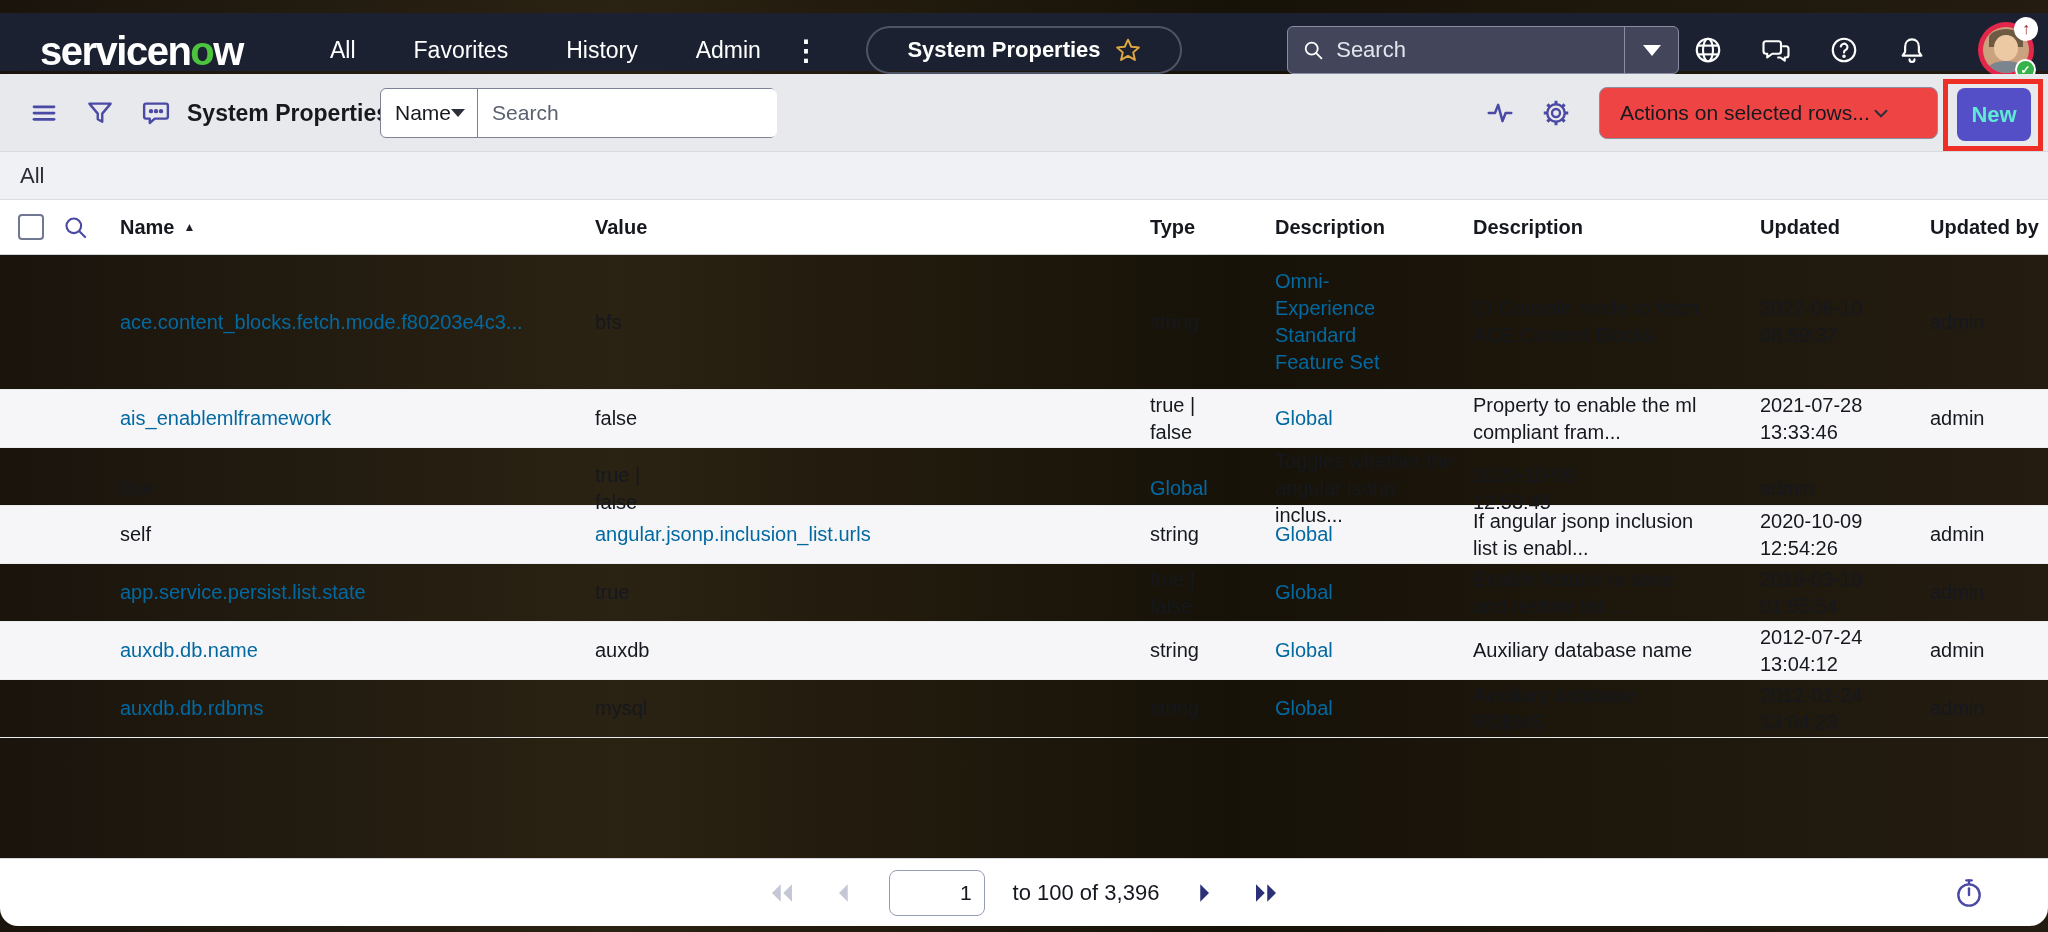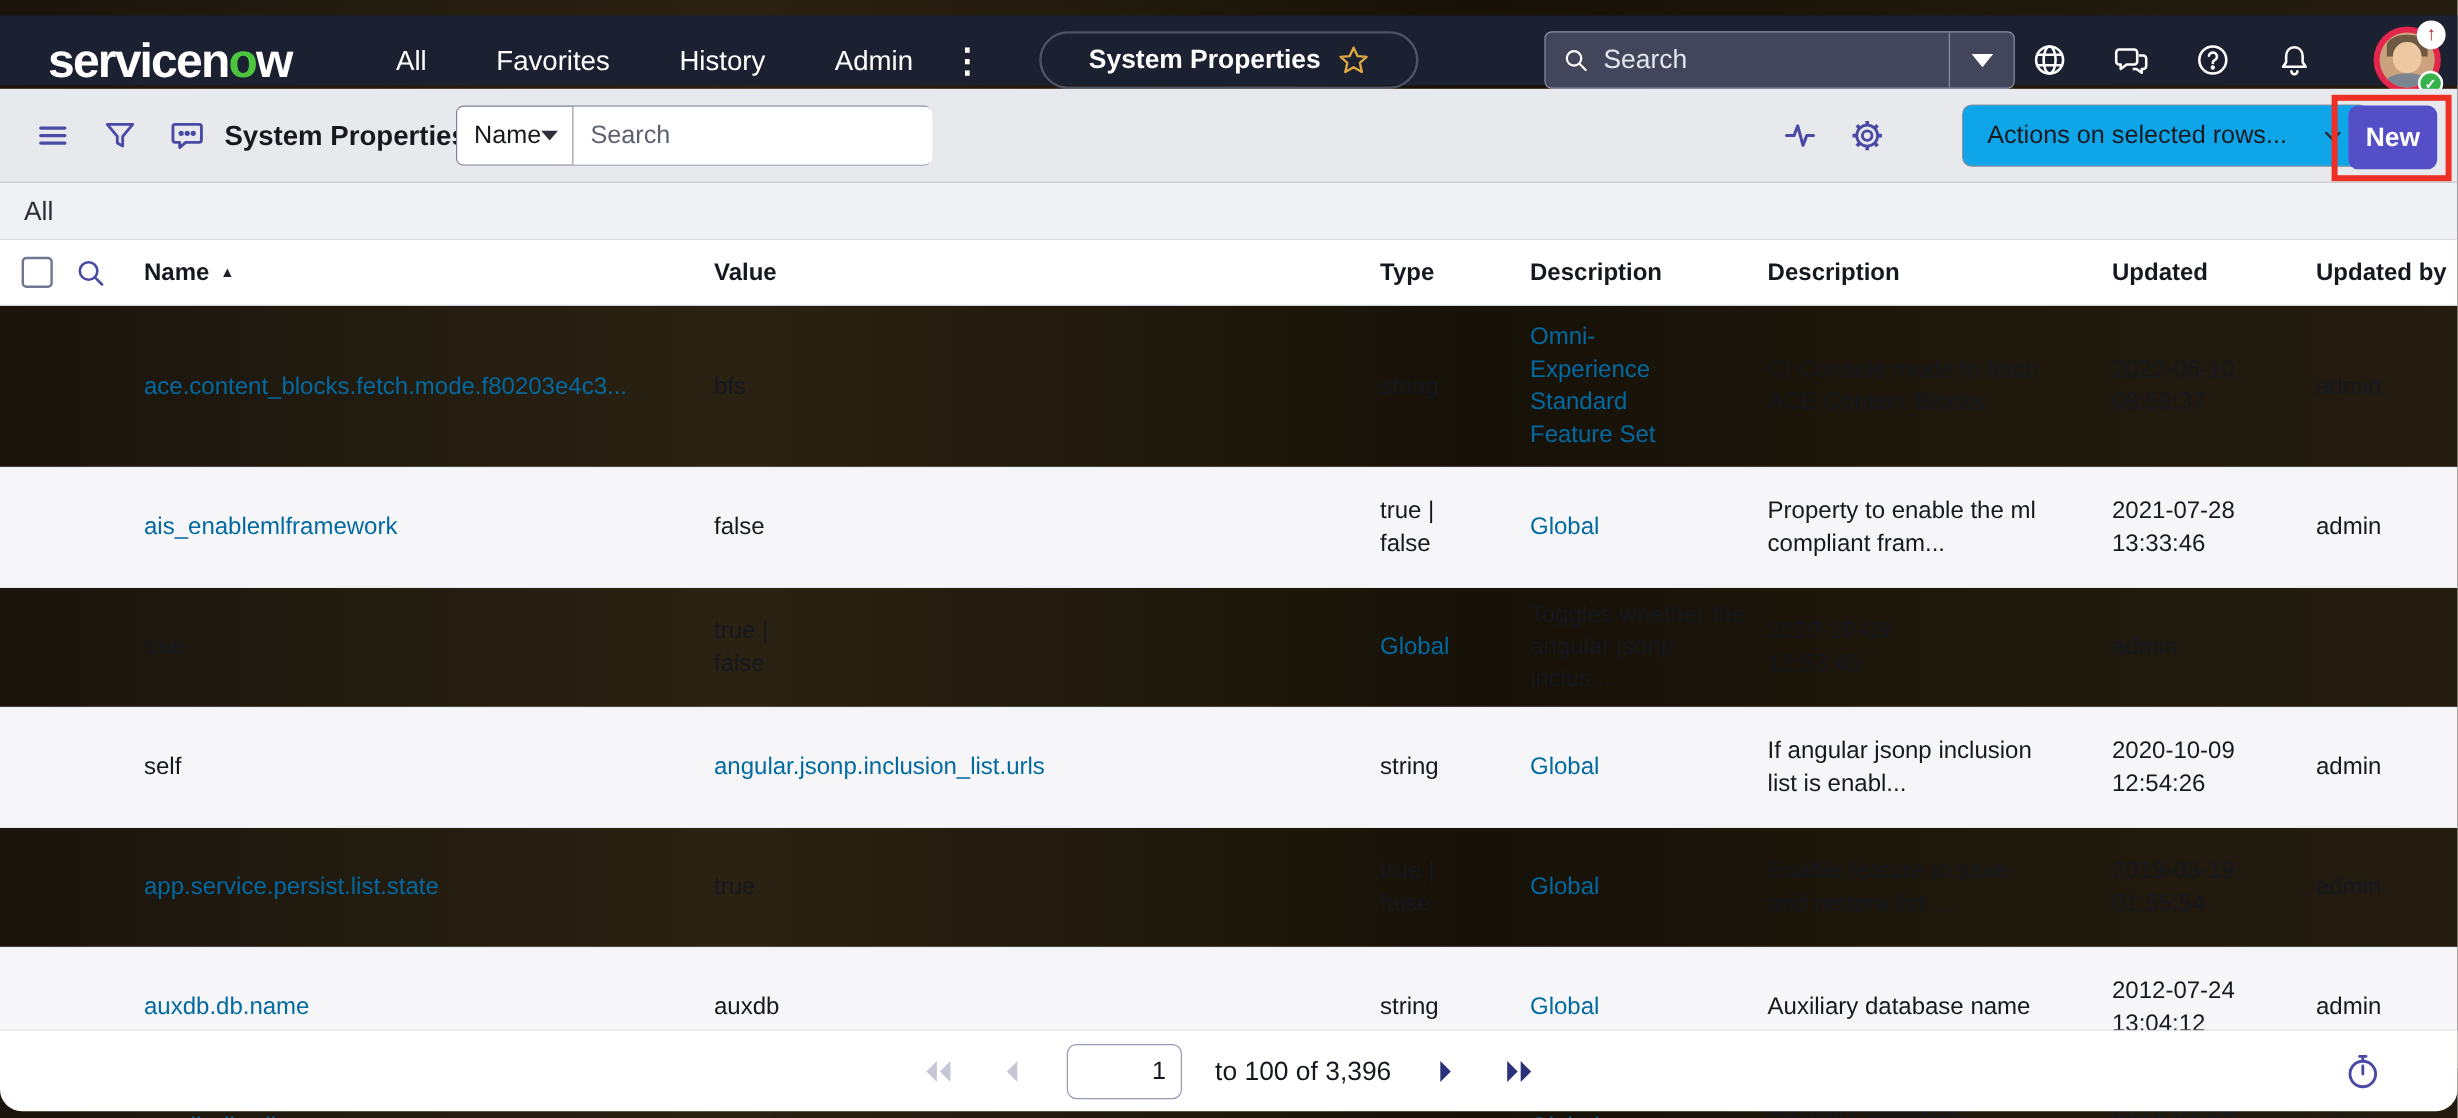--- a/index.html
+++ b/index.html
@@ -42,42 +42,42 @@
   
   .toolbar { position:absolute; left:0; top:74px; width:2048px; height:78px; background:#e8e9ec; border-bottom:1px solid #d9dadf; }
   .tb-icon { position:absolute; top:0; height:78px; width:44px; display:flex; align-items:center; justify-content:center; color:#4a4aa5; cursor:pointer; }
   .tb-title { position:absolute; left:187px; top:0; height:78px; display:flex; align-items:center; font-size:23px; font-weight:bold; color:#17191f; }
   .list-search { position:absolute; left:380px; top:14px; width:396px; height:50px; background:#fff; border:1px solid #7d8395; border-radius:6px; display:flex; align-items:stretch; }
   .field-select { width:155px; display:flex; align-items:center; justify-content:space-between; padding:0 12px 0 14px; border-right:1px solid #7d8395; cursor:pointer; }
   .field-select .val { font-size:21px; color:#17191f; }
   .field-select .arr { width:0; height:0; border-left:7px solid transparent; border-right:7px solid transparent; border-top:8px solid #2c2f3a; }
   .list-search input { flex:1; border:none; outline:none; font-size:21px; color:#17191f; padding:0 14px; border-radius:0 6px 6px 0; font-family:"Liberation Sans",sans-serif; }
   .list-search input::placeholder { color:#5c6170; opacity:1; }
-  .actions-dd { position:absolute; left:1599px; top:13px; width:339px; height:52px; background:#0ea5e9; border:1px solid #8a8fa0; border-radius:8px; display:flex; align-items:center; justify-content:space-between; padding:0 18px 0 20px; cursor:pointer;margin-left:36px; }
+  .actions-dd { position:absolute; left:1599px; top:13px; width:339px; height:52px; background:#ef4444; border:1px solid #8a8fa0; border-radius:8px; display:flex; align-items:center; justify-content:flex-start; padding:0 18px 0 20px; cursor:pointer; }
   .actions-dd .lbl { font-size:21px; color:#17191f; }
-  .new-btn { position:absolute; left:1957px; top:88px; width:74px; height:53px; background:#544fc7; border:none; border-radius:8px; color:#ffffff; font-size:22px; font-weight:bold; cursor:pointer; font-family:"Liberation Sans",sans-serif; z-index:3; }
+  .new-btn { position:absolute; left:1957px; top:88px; width:74px; height:53px; background:#544fc7; border:none; border-radius:8px; color:#5eead4; font-size:22px; font-weight:bold; cursor:pointer; font-family:"Liberation Sans",sans-serif; z-index:3; }
   .annotation { position:absolute; left:1943px; top:79px; width:100px; height:72px; border:5px solid #ee2f25; z-index:4; pointer-events:none; }
 
   
   .crumbrow { position:absolute; left:0; top:152px; width:2048px; height:48px; background:#f0f1f4; border-bottom:1px solid #dcdde2; display:flex; align-items:center; }
   .crumb { margin-left:20px; font-size:22px; color:#2a2d35; cursor:pointer; }
 
   
   .grid { display:grid; grid-template-columns:44px 58px 475px 555px 125px 198px 287px 170px 118px; padding-left:18px; align-items:center; }
   .thead { position:absolute; left:0; top:200px; width:2048px; height:55px; background:#fff; border-bottom:1px solid #cfd2d7; }
   .th { font-size:20px; font-weight:bold; color:#15181e; display:flex; align-items:center; gap:9px; cursor:pointer; }
   .sort { font-size:12px; color:#1d2027; }
   .checkbox { width:26px; height:26px; border:2px solid #6f7792; border-radius:4px; background:#fff; cursor:pointer; }
   .hsearch { color:#4a4aa5; cursor:pointer; display:flex; align-items:center; }
 
   .tbody { position:absolute; left:0; top:255px; width:2048px; }
   .trow { width:2048px; border-bottom:1px solid #ecedf0; }
   .trow.alt { background:#f6f6f8; }
   .trow.tall { height:135px; }
-  .trow.std { height:100px; }
+  .trow.std { height:58px; }
   .cell { font-size:20px; color:#15181e; line-height:1.35; padding-right:16px; }
   .link { color:#0369a1; cursor:pointer; }
   .w-type { display:inline-block; max-width:62px; }
   .w-app { display:inline-block; max-width:128px; }
   .w-desc { display:inline-block; max-width:235px; }
   .w-upd { display:inline-block; max-width:120px; }
 
   
   .footer { position:absolute; left:0; top:858px; width:2048px; height:68px; background:#fff; border-top:1px solid #d9dadf; border-radius:0 0 18px 18px; }
   .pager { position:absolute; left:0; top:0; width:100%; height:68px; display:flex; align-items:center; justify-content:center; gap:28px; }

